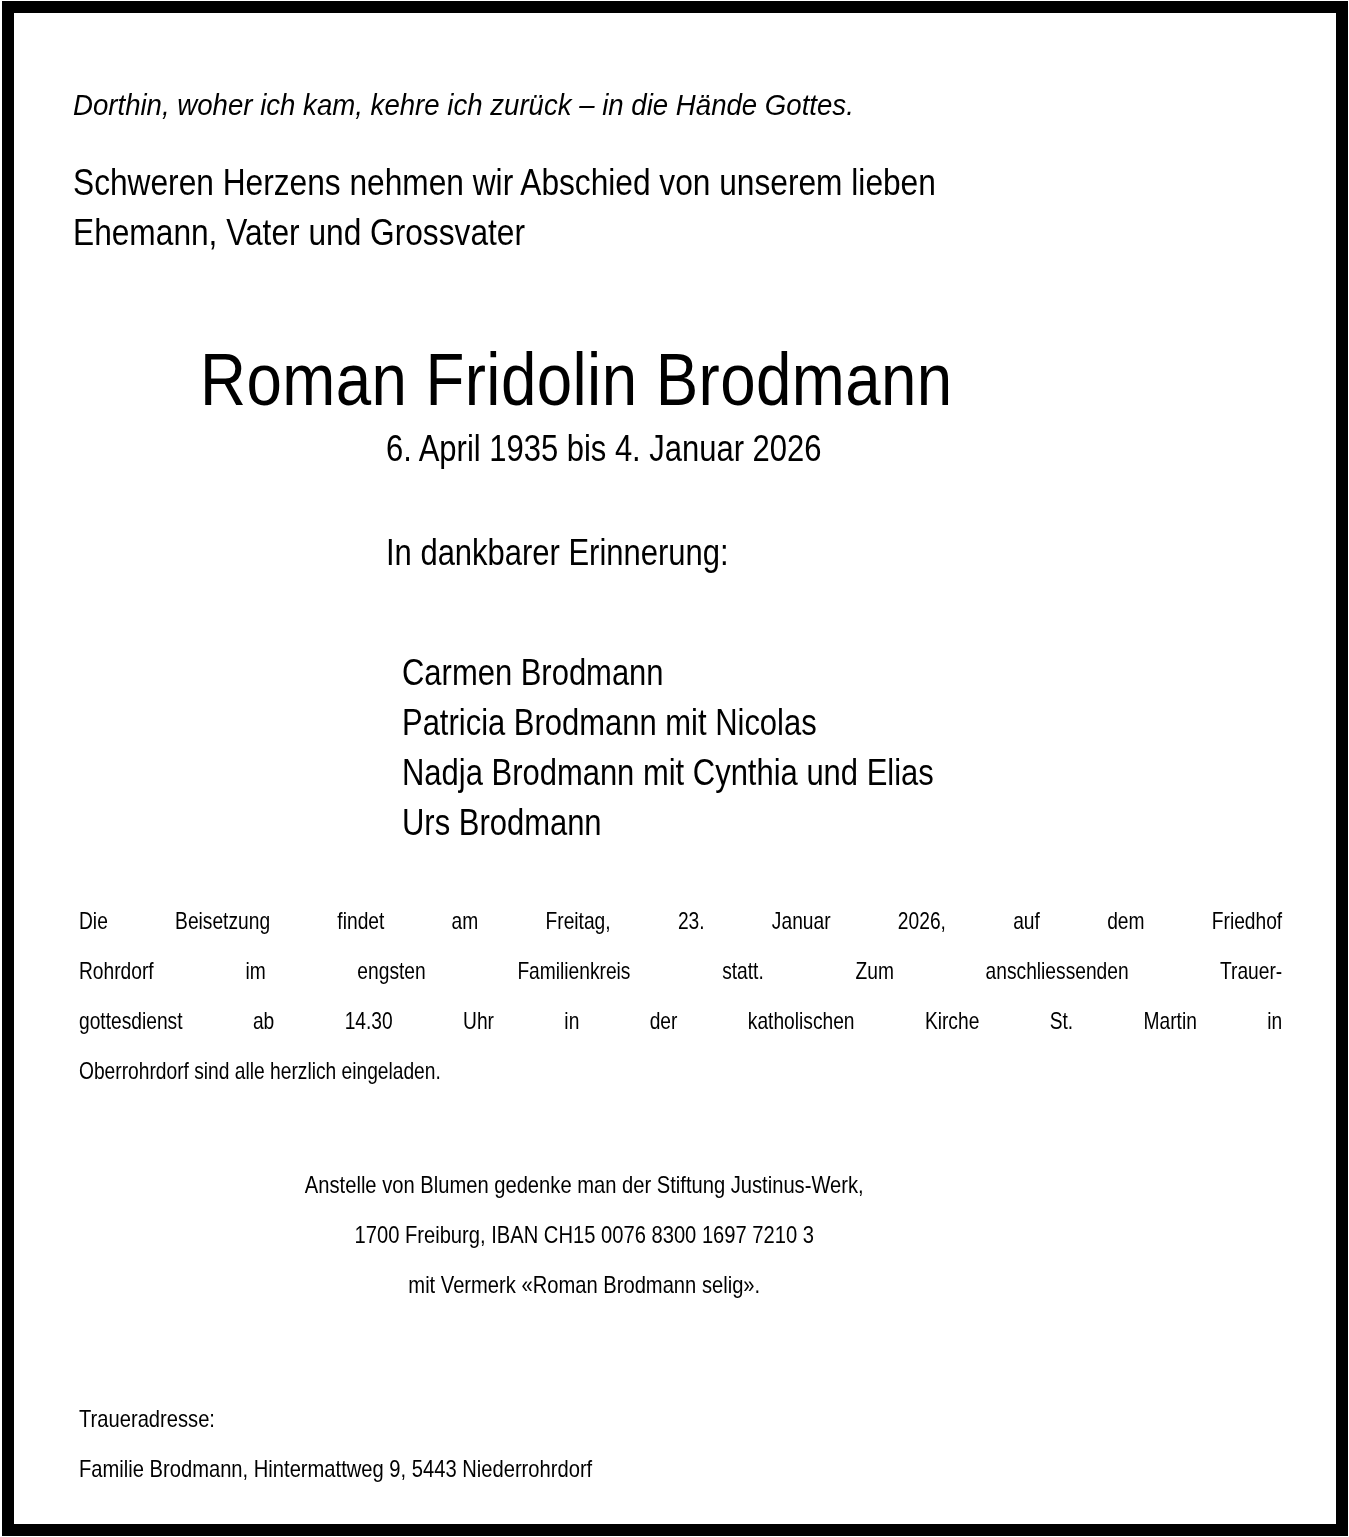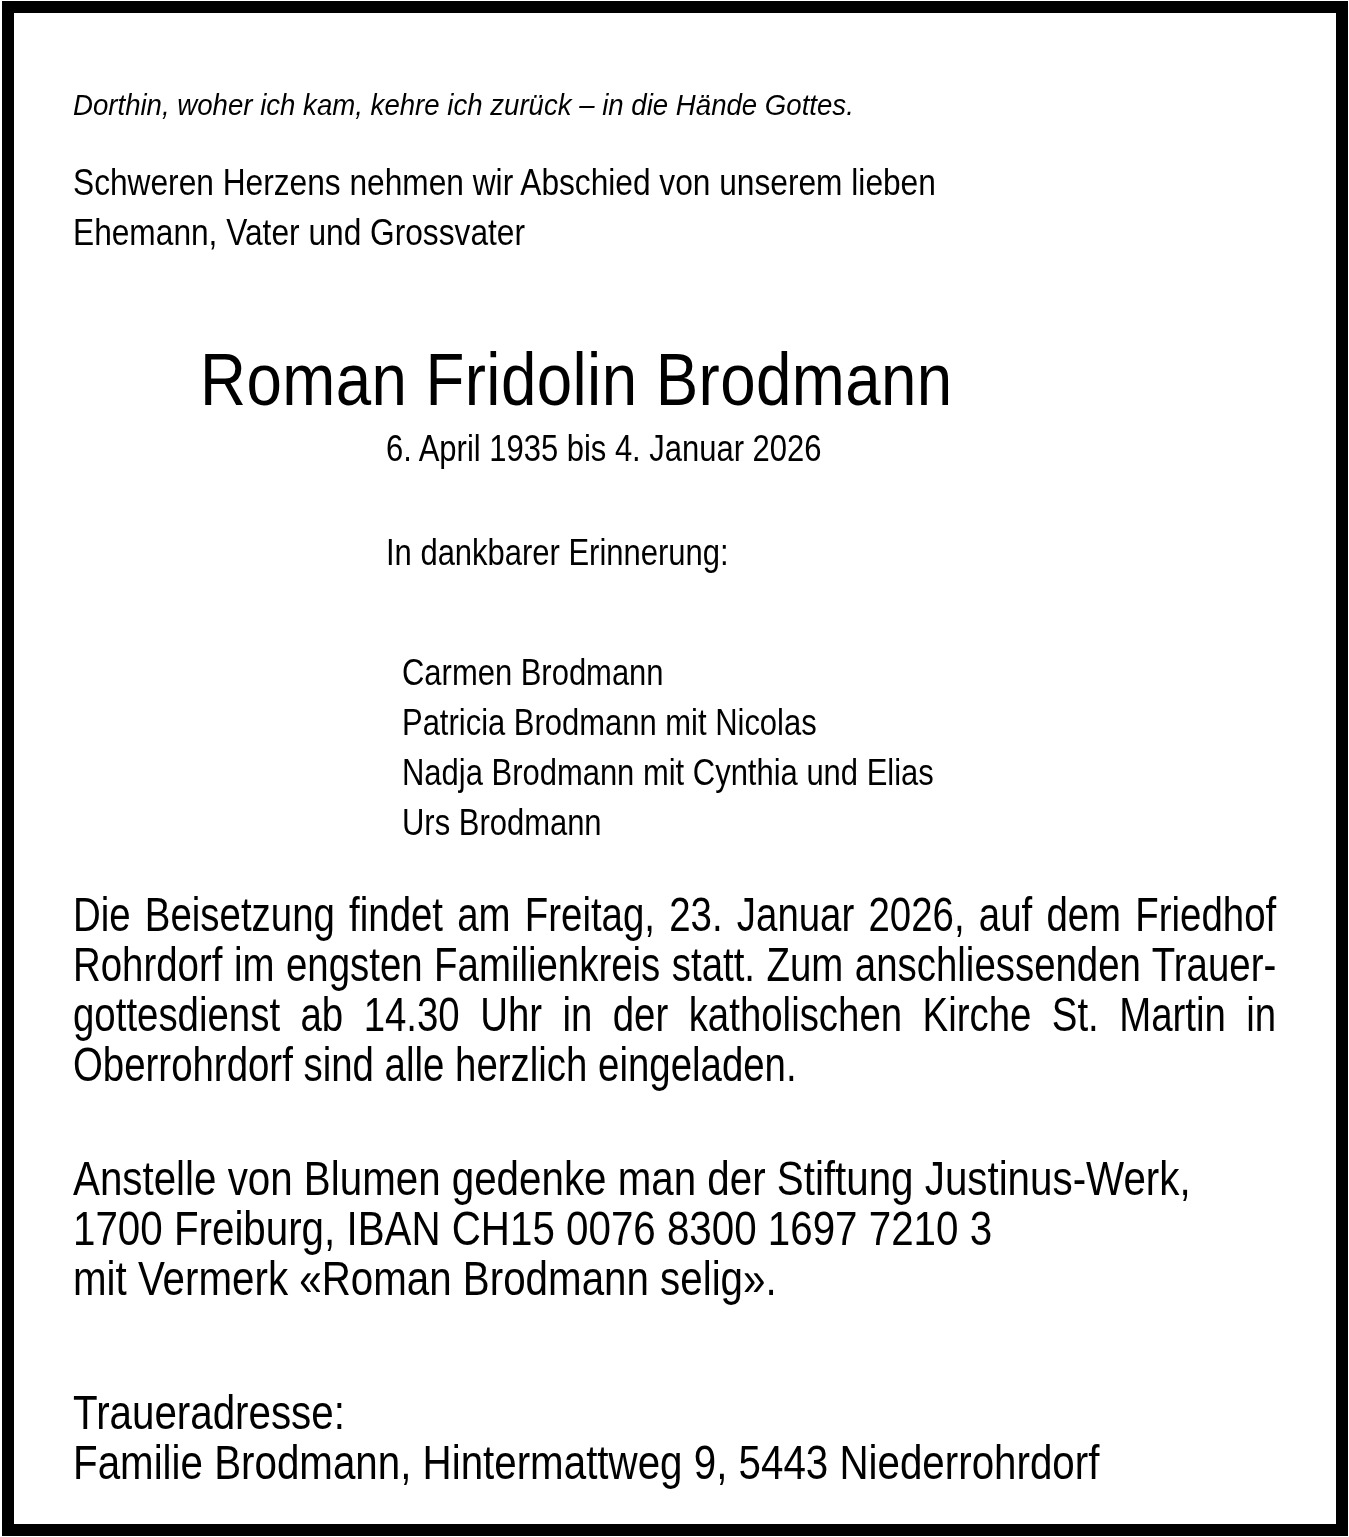--- a/index.html
+++ b/index.html
@@ -15,26 +15,26 @@
     }
     .motto { left: 73px; top: 88px; font-size: 30px; font-style: italic; transform: scaleX(0.92); }
     .intro { left: 73px; top: 158px; font-size: 36px; line-height: 50px; transform: scaleX(0.88); }
     .name  { left: 200px; top: 337px; font-size: 74px; transform: scaleX(0.86); letter-spacing: 0.5px; }
     .dates { left: 386px; top: 428px; font-size: 36px; transform: scaleX(0.86); }
     .memory { left: 386px; top: 532px; font-size: 36px; transform: scaleX(0.86); }
     .mourners { position: absolute; left: 390px; top: 636px; margin: 12px; padding: 0; list-style: none; }
     .mourners li { font-family: "Liberation Sans", sans-serif; font-size: 36px; line-height: 50px;
       white-space: nowrap; transform: scaleX(0.86); transform-origin: 0 0; }
     .block { position: absolute; left: 73px; width: 1203px; font-family: "Liberation Sans", sans-serif;
-      font-size: 48px; line-height: 50px; margin: 0; }
+      font-size: 24px; line-height: 50px; margin: 6px; }
     .block .line { display: block; white-space: nowrap; transform-origin: 0 0; }
     .burial { top: 890px; }
     .burial .line { transform: scaleX(0.8); }
     .burial .justify { text-align: justify; text-align-last: justify; width: 1504px; }
-    .donation { top: 1154px; }
+    .donation { top: 1154px; text-align: center; }
     .donation .line { transform: scaleX(0.84); }
     .address { top: 1388px; }
     .address .line { transform: scaleX(0.84); }
   </style>
 </head>
 <body>
 
 <div class="frame"></div>
 
 <p class="txt motto">Dorthin, woher ich kam, kehre ich zurück – in die Hände Gottes.</p>

